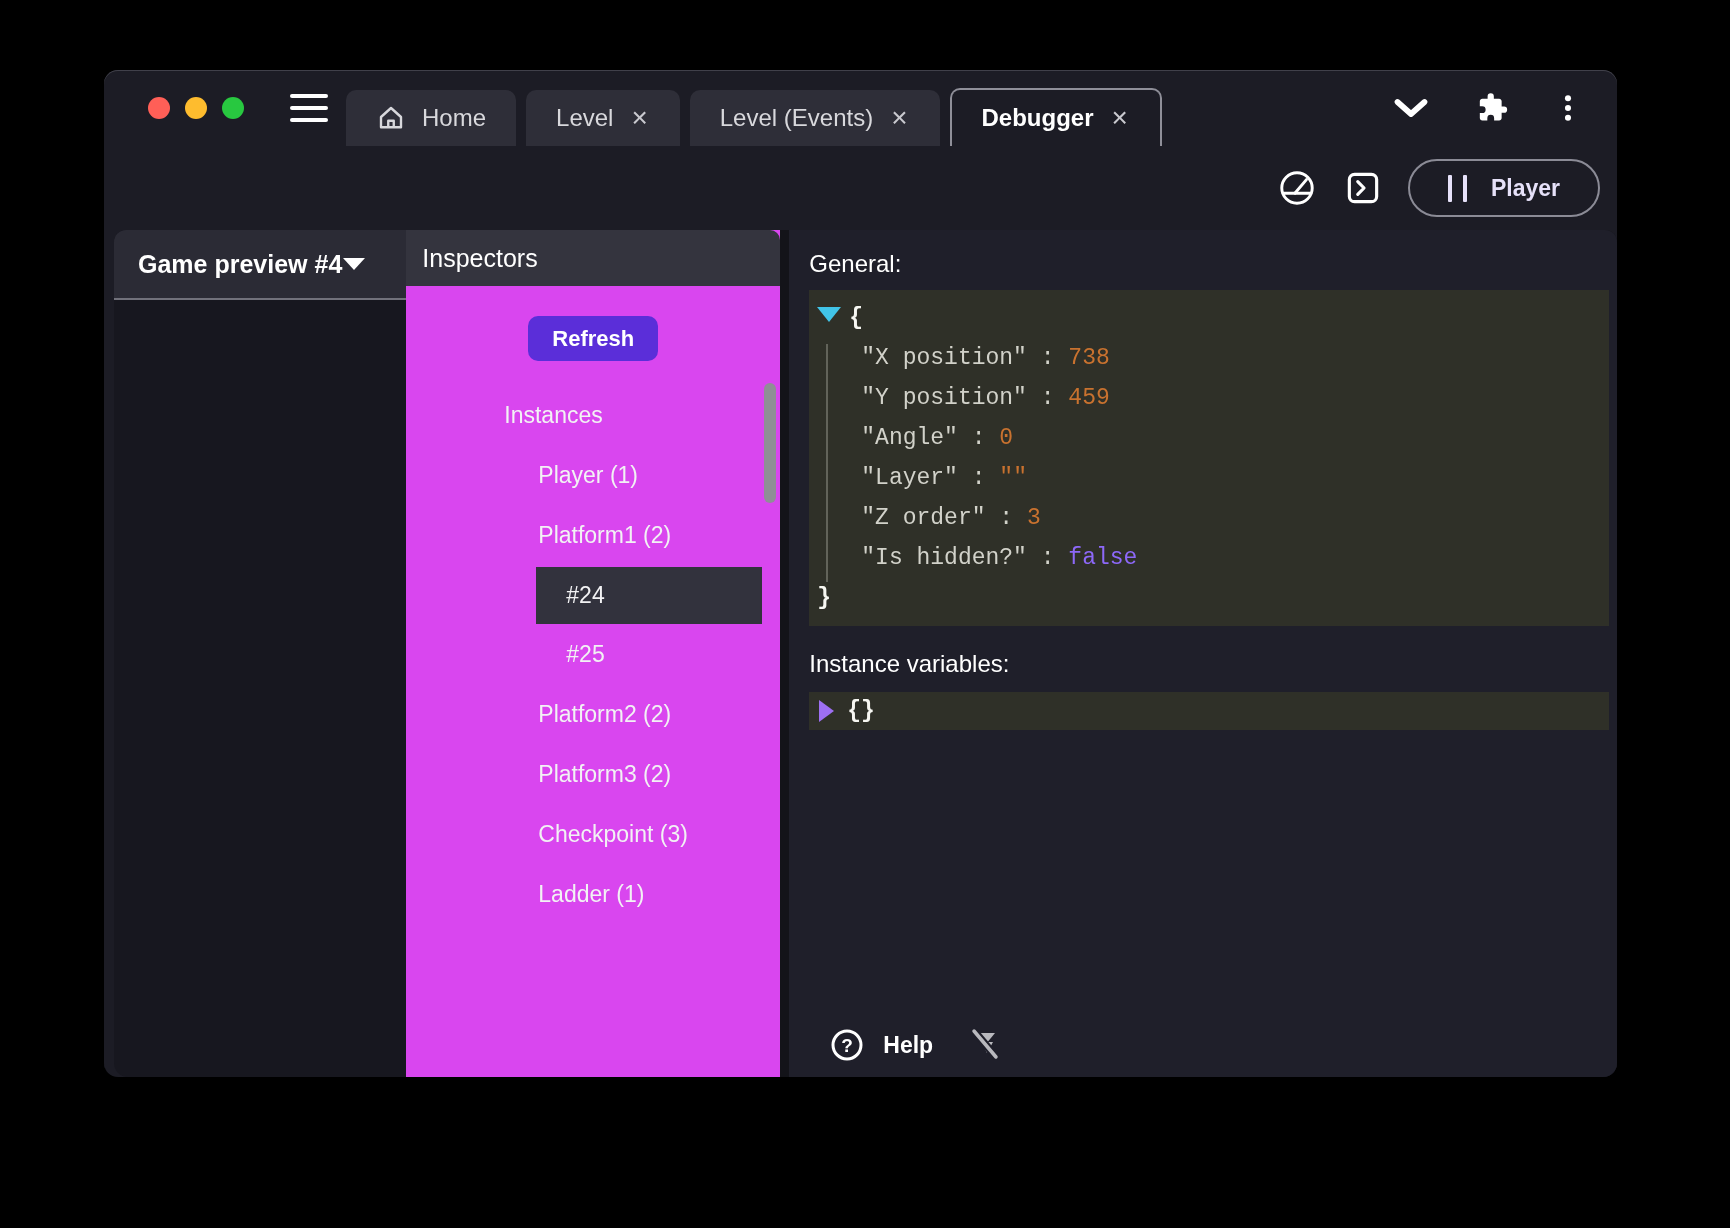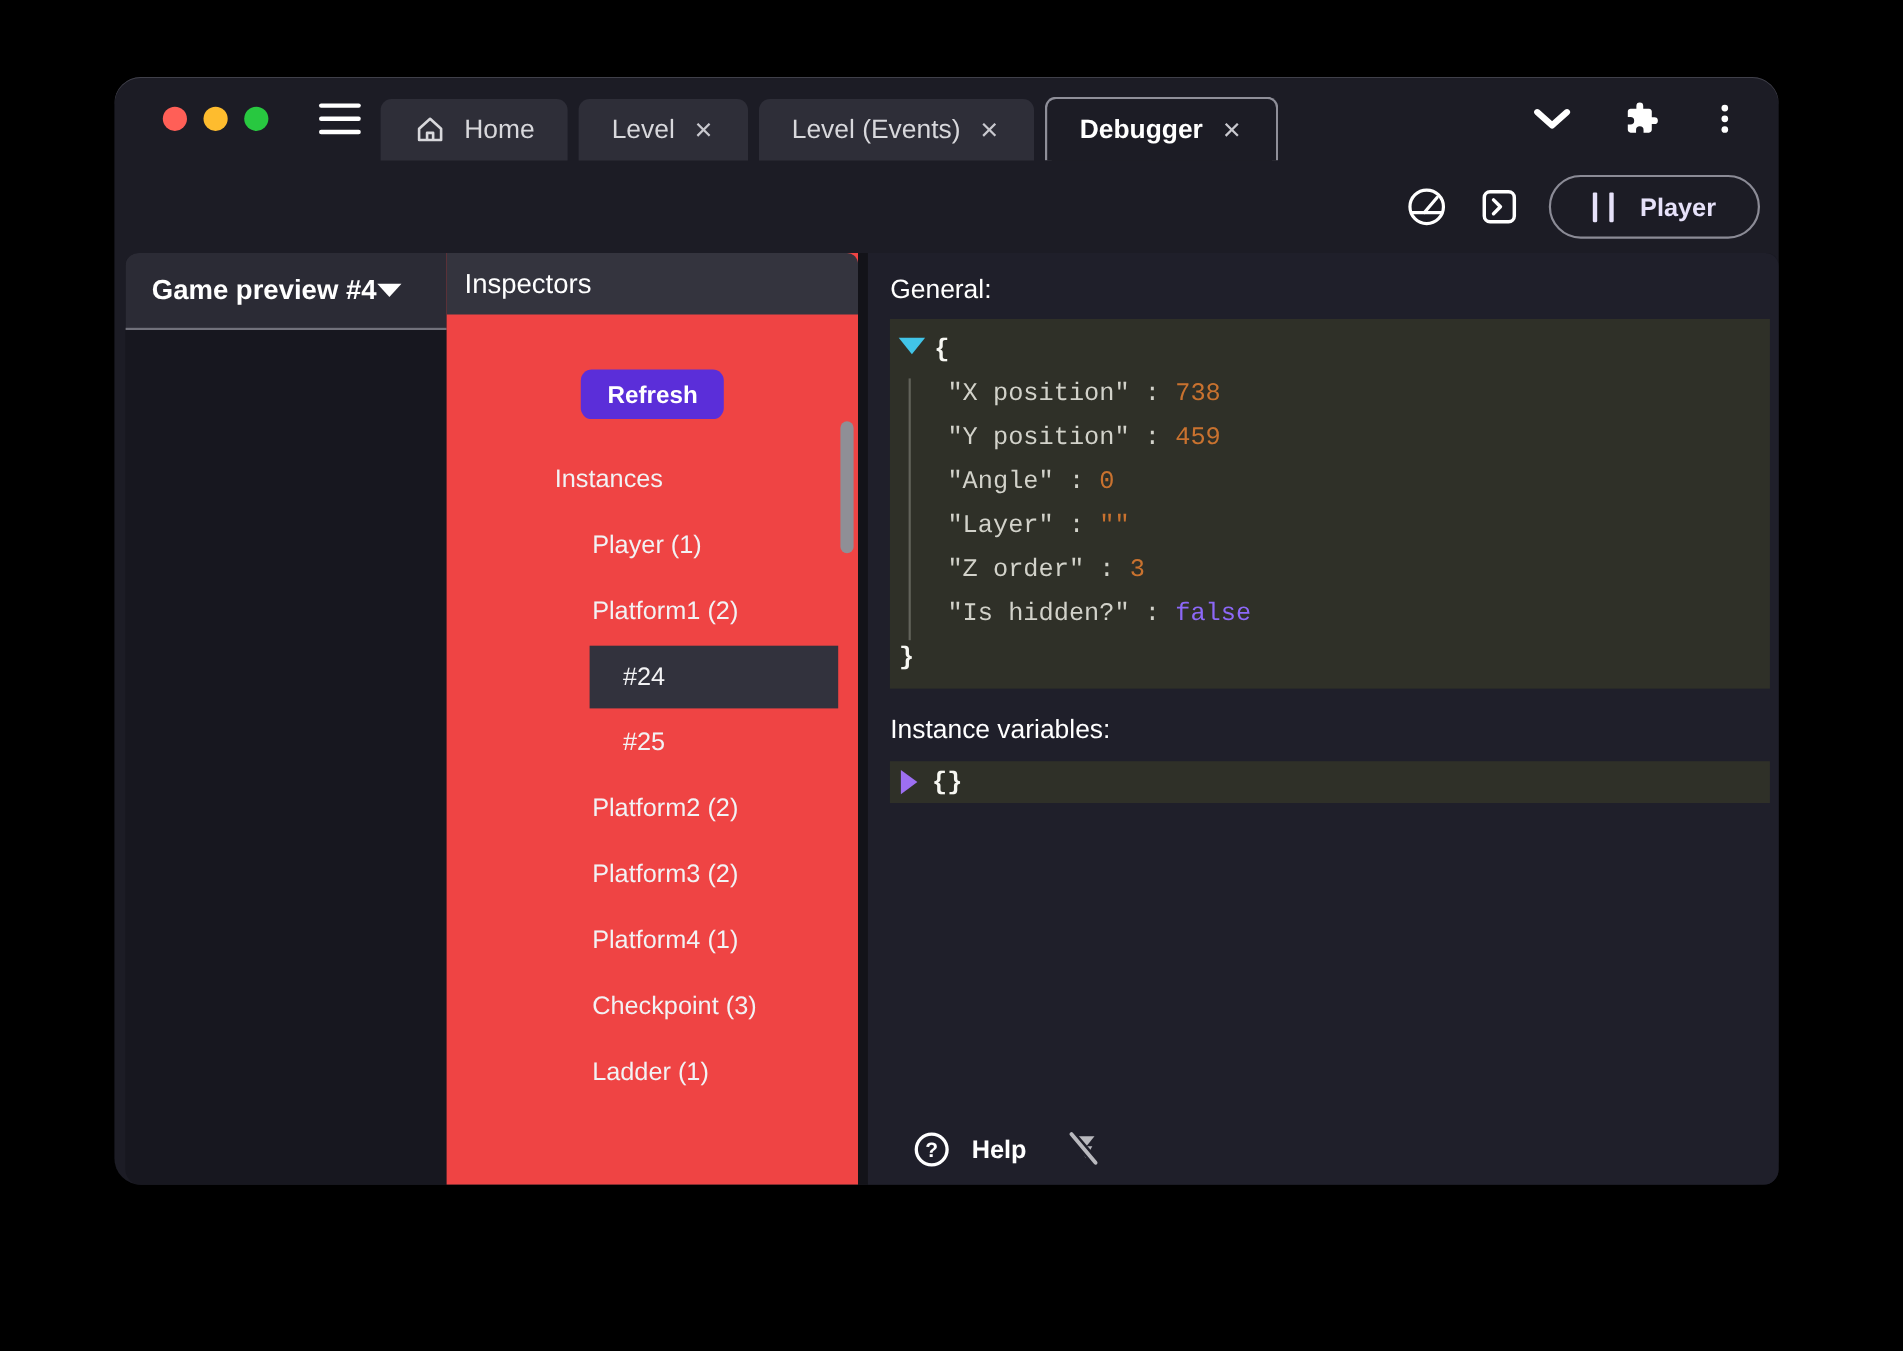--- a/index.html
+++ b/index.html
@@ -4,21 +4,21 @@
 <style>
   html,body { margin:0; padding:0; }
   body {
     width:1730px; height:1228px; position:relative; overflow:hidden;
     background:#000;
     font-family:"Liberation Sans", sans-serif;
     -webkit-font-smoothing:antialiased;
   }
   .window {
     position:absolute; left:104px; top:70px; width:1513px; height:1007px;
-    background:#1c1c25; border-radius:24px; box-sizing:border-box;
+    background:#1c1c25; border-radius:14px; box-sizing:border-box;
     box-shadow: inset 0 1px 0 #40404a;
   }
   
   .titlebar { display:flex; align-items:center; height:76px; padding-left:44px; }
   .traffic { display:flex; gap:15px; align-items:center; }
   .light { width:22px; height:22px; border-radius:50%; }
   .hamburger { margin-left:46px; width:38px; display:flex; flex-direction:column; gap:8px; cursor:pointer; }
   .hamburger span { height:4px; background:#fff; border-radius:2px; }
   .tab-strip { display:flex; align-items:flex-end; align-self:flex-end; height:76px; margin-left:18px; gap:10px; }
   .tab {
@@ -49,21 +49,21 @@
     background:#17171f; display:flex; 
   }
   .preview-header {
     height:70px; flex:0 0 auto; background:#2b2b35; border-bottom:2px solid #71717b;
     display:flex; align-items:center; padding:0 24px; box-sizing:border-box; cursor:pointer;
   }
   .preview-title { color:#fff; font-size:25px; font-weight:600; }
   .preview-caret { margin-left:auto; margin-right:16px; display:flex; }
   .body-row { flex:1; display:flex; min-height:0; }
   
-  .sidebar { width:374px; flex:0 0 auto; display:flex; flex-direction:column; background:#ef4444; position:relative;gap:20px; }
+  .sidebar { width:374px; flex:0 0 auto; display:flex; flex-direction:column; background:#d946ef; position:relative; }
   .sidebar-header {
     height:56px; flex:0 0 auto; background:#34343e; border-radius:0 10px 0 0;
     display:flex; align-items:center; padding-left:16px; color:#fff; font-size:25px;
   }
   .sidebar-body { flex:1; position:relative; padding-top:30px; overflow:hidden; }
   .refresh-btn {
     display:block; margin:0 auto; min-width:130px; height:45px;
     background:var(--accent,#5b2ed9); color:#fff; font-weight:bold; font-size:22px;
     border:none; border-radius:10px; padding:0 24px; cursor:pointer;
     font-family:"Liberation Sans", sans-serif;
@@ -229,23 +229,20 @@
               <div class="tree-row lv2">
                 <span>#25</span>
               </div>
               <div class="tree-row lv1">
                 <span>Platform2 (2)</span>
               </div>
               <div class="tree-row lv1">
                 <span>Platform3 (2)</span>
               </div>
               <div class="tree-row lv1">
-                <span>Platform4 (1)</span>
-              </div>
-              <div class="tree-row lv1">
                 <span>Checkpoint (3)</span>
               </div>
               <div class="tree-row lv1">
                 <span>Ladder (1)</span>
               </div>
             </div>
         </div>
         <div class="scroll-thumb"></div>
       </div>
 

